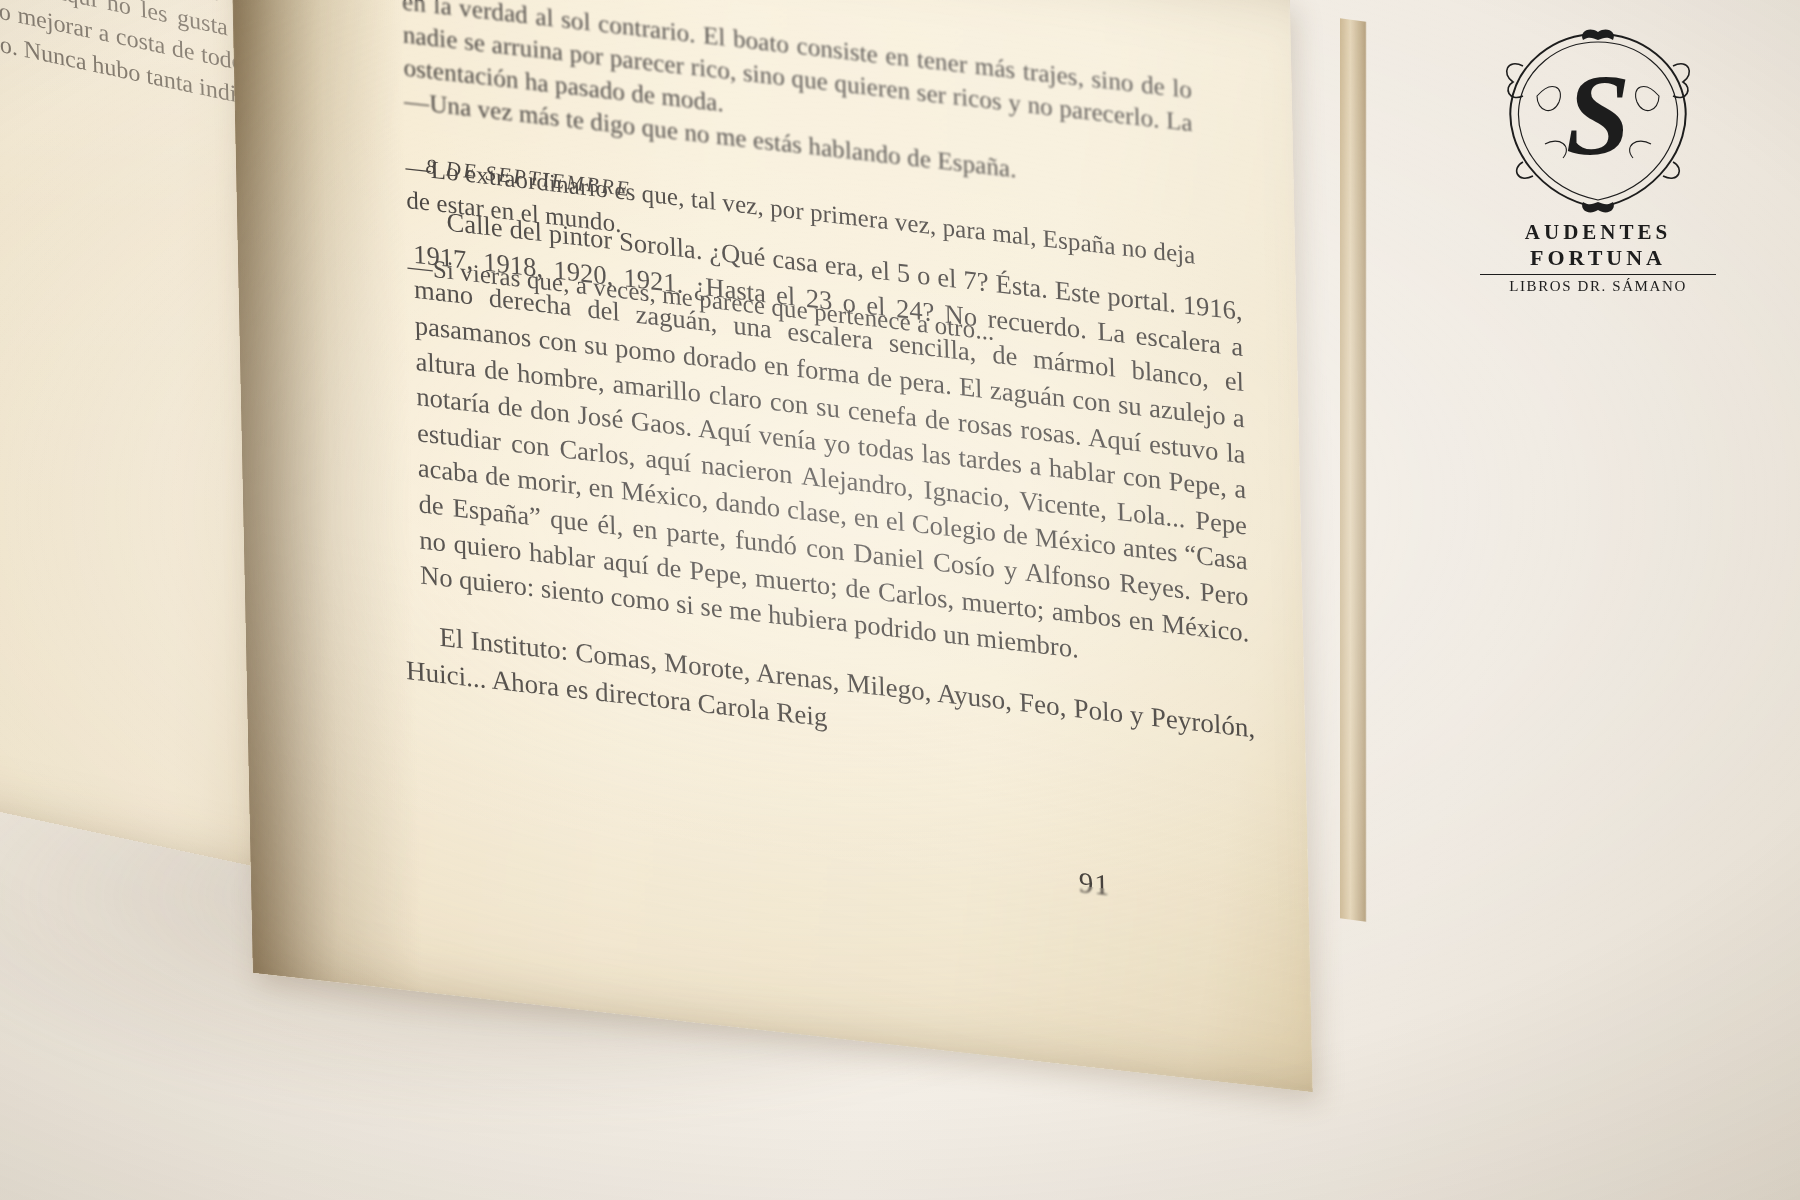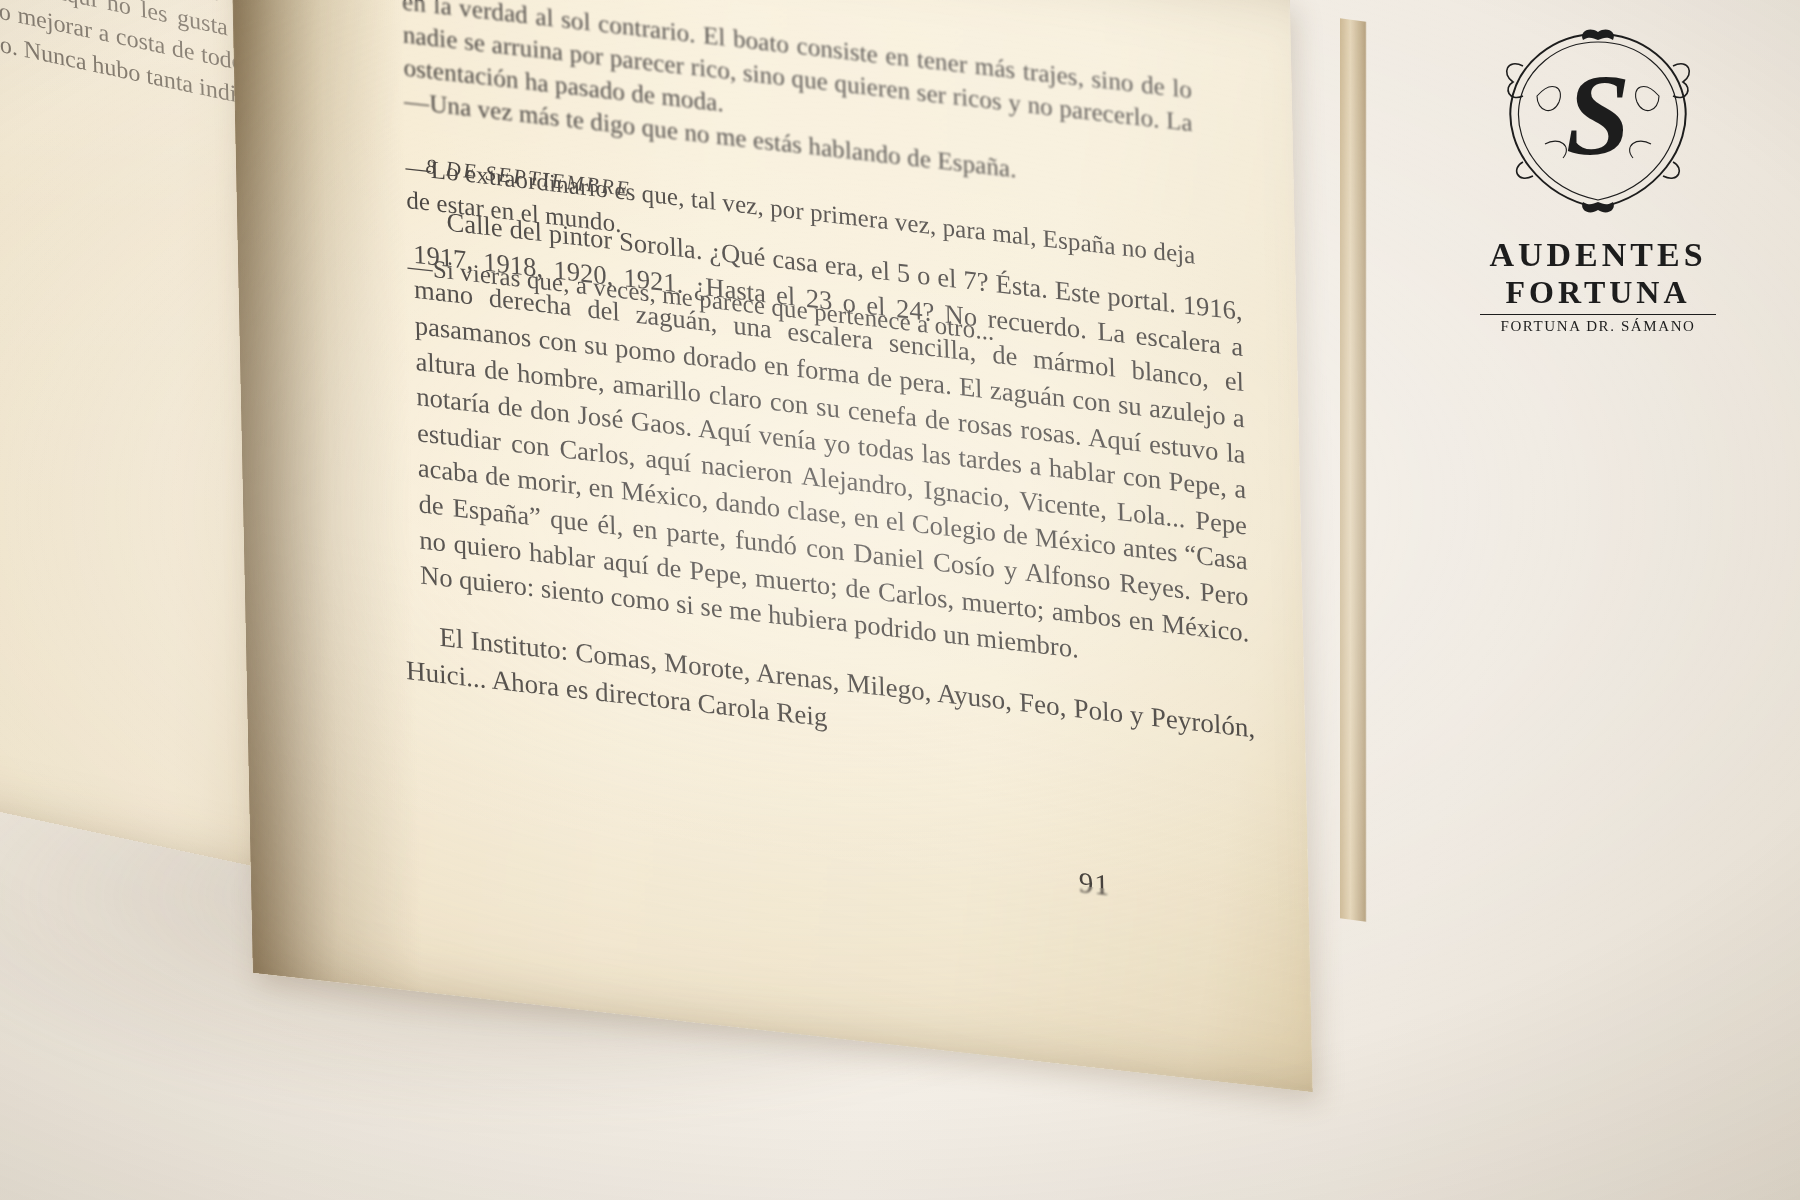--- a/index.html
+++ b/index.html
@@ -240,28 +240,28 @@
     color: #1d1d1d;
     font-family: "Liberation Serif", serif;
   }
   .wm-crest {
     width: 210px;
     height: 190px;
     margin: 0 auto;
     position: relative;
   }
   .wm-line1 {
-    font-size: 34px;
+    font-size: 21px;
     letter-spacing: 4px;
-    margin-top: 20px;
+    margin-top: 4px;
     font-variant: small-caps;
     font-weight: 700;
   }
   .wm-line2 {
-    font-size: 32px;
+    font-size: 22px;
     letter-spacing: 4px;
     font-variant: small-caps;
     font-weight: 700;
   }
   .wm-line3 {
     font-size: 40px;
     letter-spacing: 6px;
     font-weight: 700;
     line-height: 1.05;
   }
@@ -343,16 +343,16 @@
           <path d="M166 70 C 152 54, 138 60, 144 76 C 150 90, 166 86, 166 70 Z" stroke-width="1.1"></path>
           <path d="M52 118 C 66 110, 80 120, 70 132" stroke-width="1.1"></path>
           <path d="M158 118 C 144 110, 130 120, 140 132" stroke-width="1.1"></path>
         </g>
         <text x="105" y="128" text-anchor="middle" font-family="Liberation Serif, serif" font-size="116" font-style="italic" font-weight="700" fill="#1d1d1d">S</text>
       </svg>
     </div>
     <div class="wm-line1">AUDENTES</div>
     <div class="wm-line2">FORTUNA</div>
     <div class="wm-rule"></div>
-    <div class="wm-line4">FORTUNA DR. SÁMANO</div>
+    <div class="wm-line4">LIBROS DR. SÁMANO</div>
   </div>
 
 </div>
 
 </body></html>

